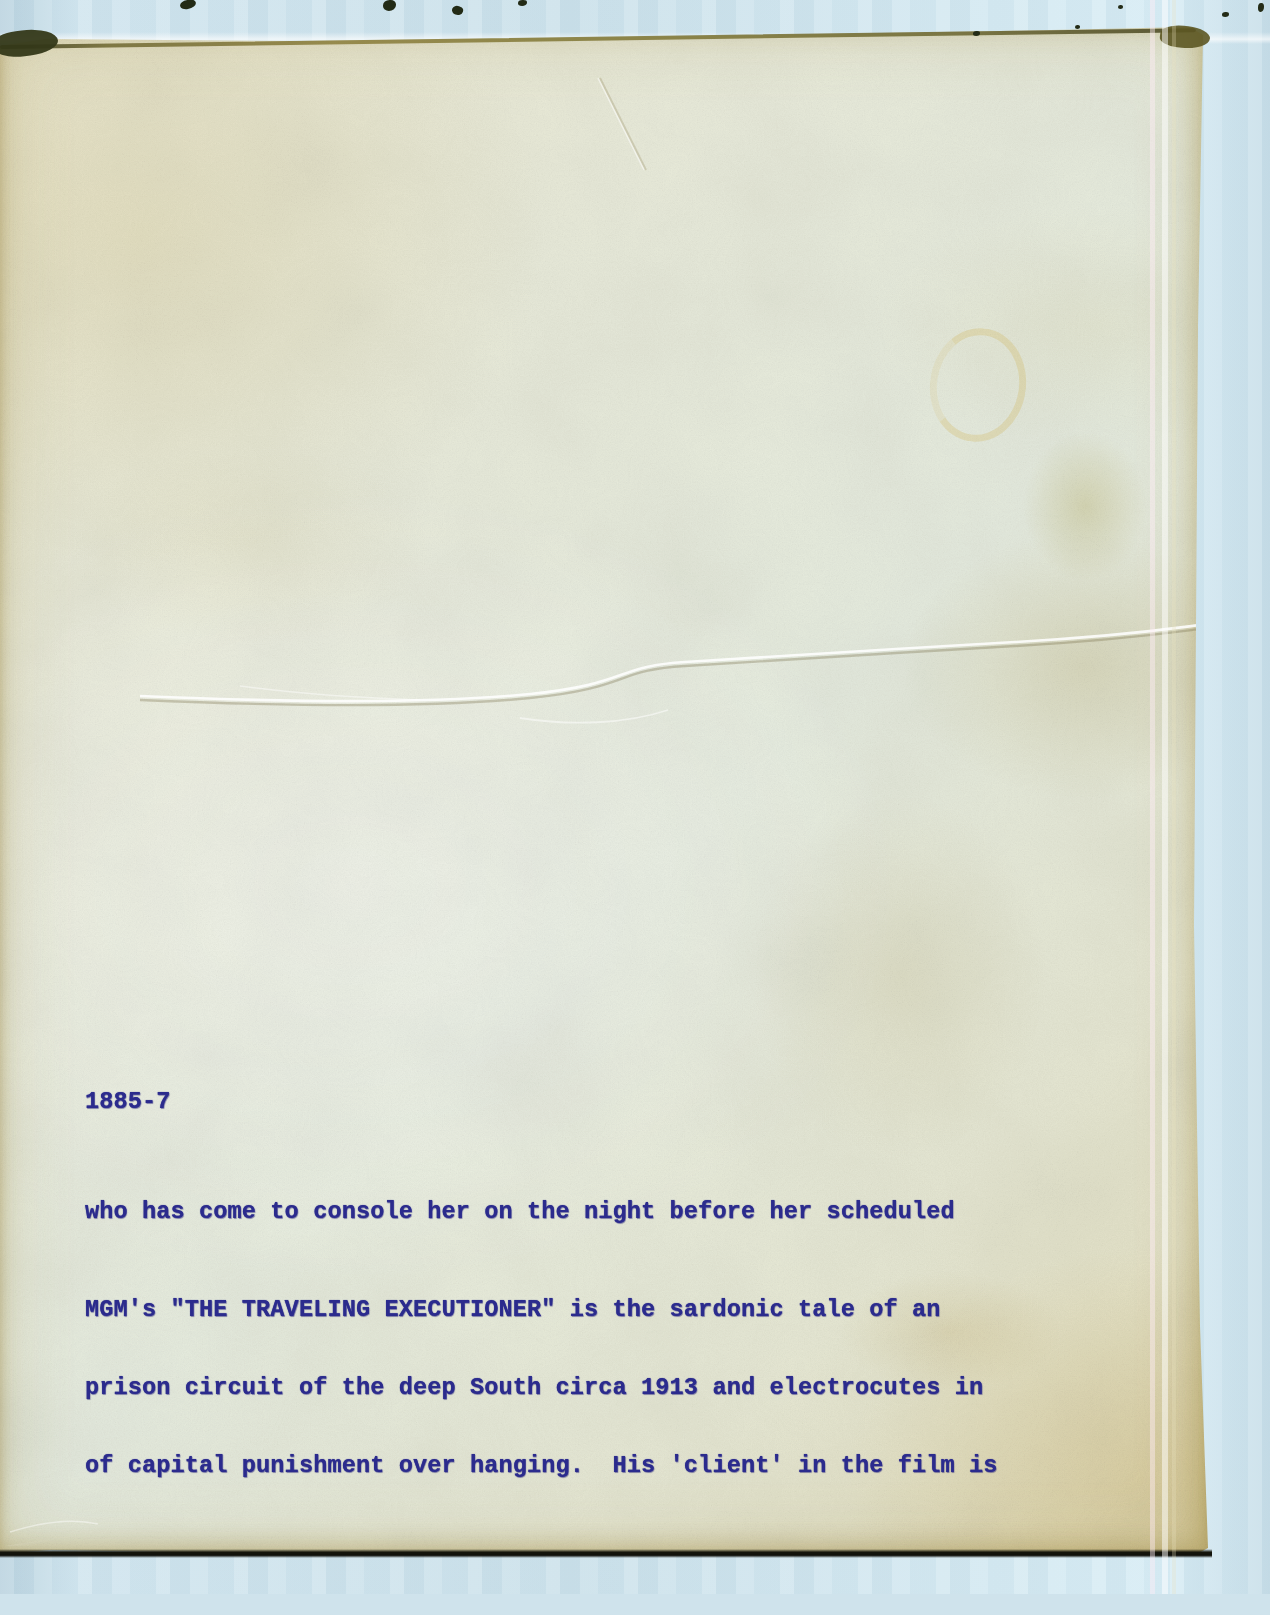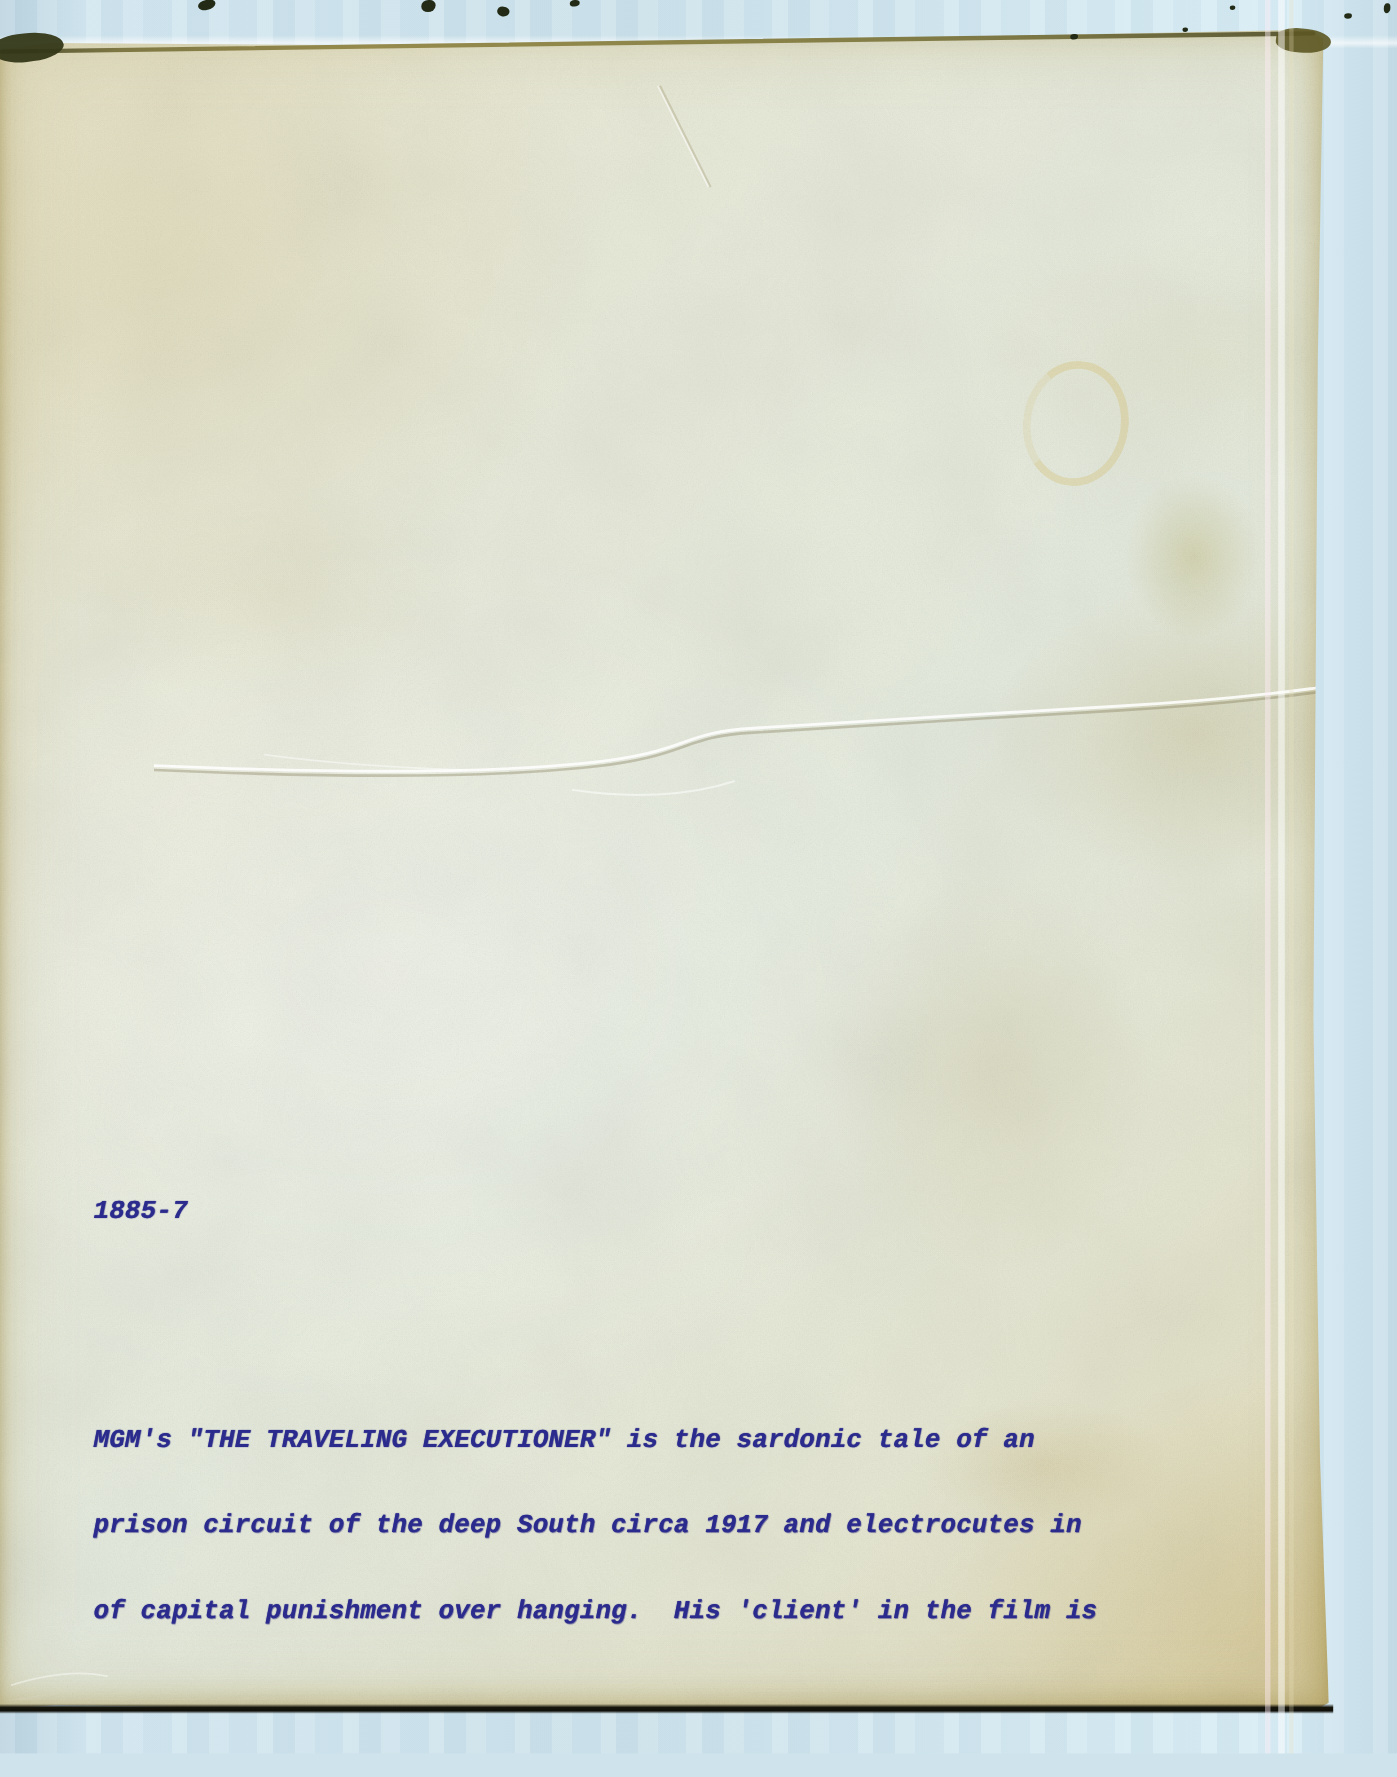--- a/index.html
+++ b/index.html
@@ -8,21 +8,20 @@
     font-family:"Liberation Sans",sans-serif;
     background:#cfe3ec;
   }
   .scene{
     position:relative;width:1270px;height:1594px;overflow:hidden;
     background:
       repeating-linear-gradient(90deg,
         rgba(255,255,255,0.10) 0 14px, rgba(140,175,195,0.10) 14px 34px,
         rgba(255,255,255,0.06) 34px 52px, rgba(150,185,205,0.08) 52px 78px),
       linear-gradient(90deg,#bcd4e0 0%,#d2e6ef 6%,#cde2eb 45%,#d6eaf2 78%,#d9edf5 92%,#c9dfe9 100%);
-    font-style: italic;
   }
   
   .top-glow{
     position:absolute;left:0;top:32px;width:1270px;height:12px;
     background:linear-gradient(180deg,rgba(255,255,255,0),rgba(255,255,255,0.65) 60%,rgba(255,255,255,0));
   }
   
   .paper{
     position:absolute;left:0;top:26px;width:1208px;height:1530px;
     clip-path:polygon(0px 20px,45px 13px,300px 15px,700px 10px,1000px 5px,1190px 1px,
@@ -140,25 +139,26 @@
       <path d="M 598 52 L 644 144" fill="none" stroke="rgba(255,255,255,0.5)" stroke-width="1.6"></path>
 
       <path d="M 10 1506 C 42 1496, 72 1492, 98 1498" fill="none" stroke="rgba(255,255,255,0.45)" stroke-width="1.5"></path>
     </svg>
 
     <div class="ring-stain"></div>
 
     <div class="typed" id="ref-number">1885-7</div>
 
     <div class="typed" id="caption-block">
+      <div class="tline">who has come to console her on the night before her scheduled</div>
     </div>
 
     <div class="typed" id="synopsis-block">
       <div class="tline">MGM's "THE TRAVELING EXECUTIONER" is the sardonic tale of an</div>
-      <div class="tline">prison circuit of the deep South circa 1917 and electrocutes in</div>
+      <div class="tline">prison circuit of the deep South circa 1913 and electrocutes in</div>
       <div class="tline">of capital punishment over hanging.  His 'client' in the film is</div>
       
       
       
       
       
     </div>
   </div>
 
   <div class="paper-top-edge"></div>

